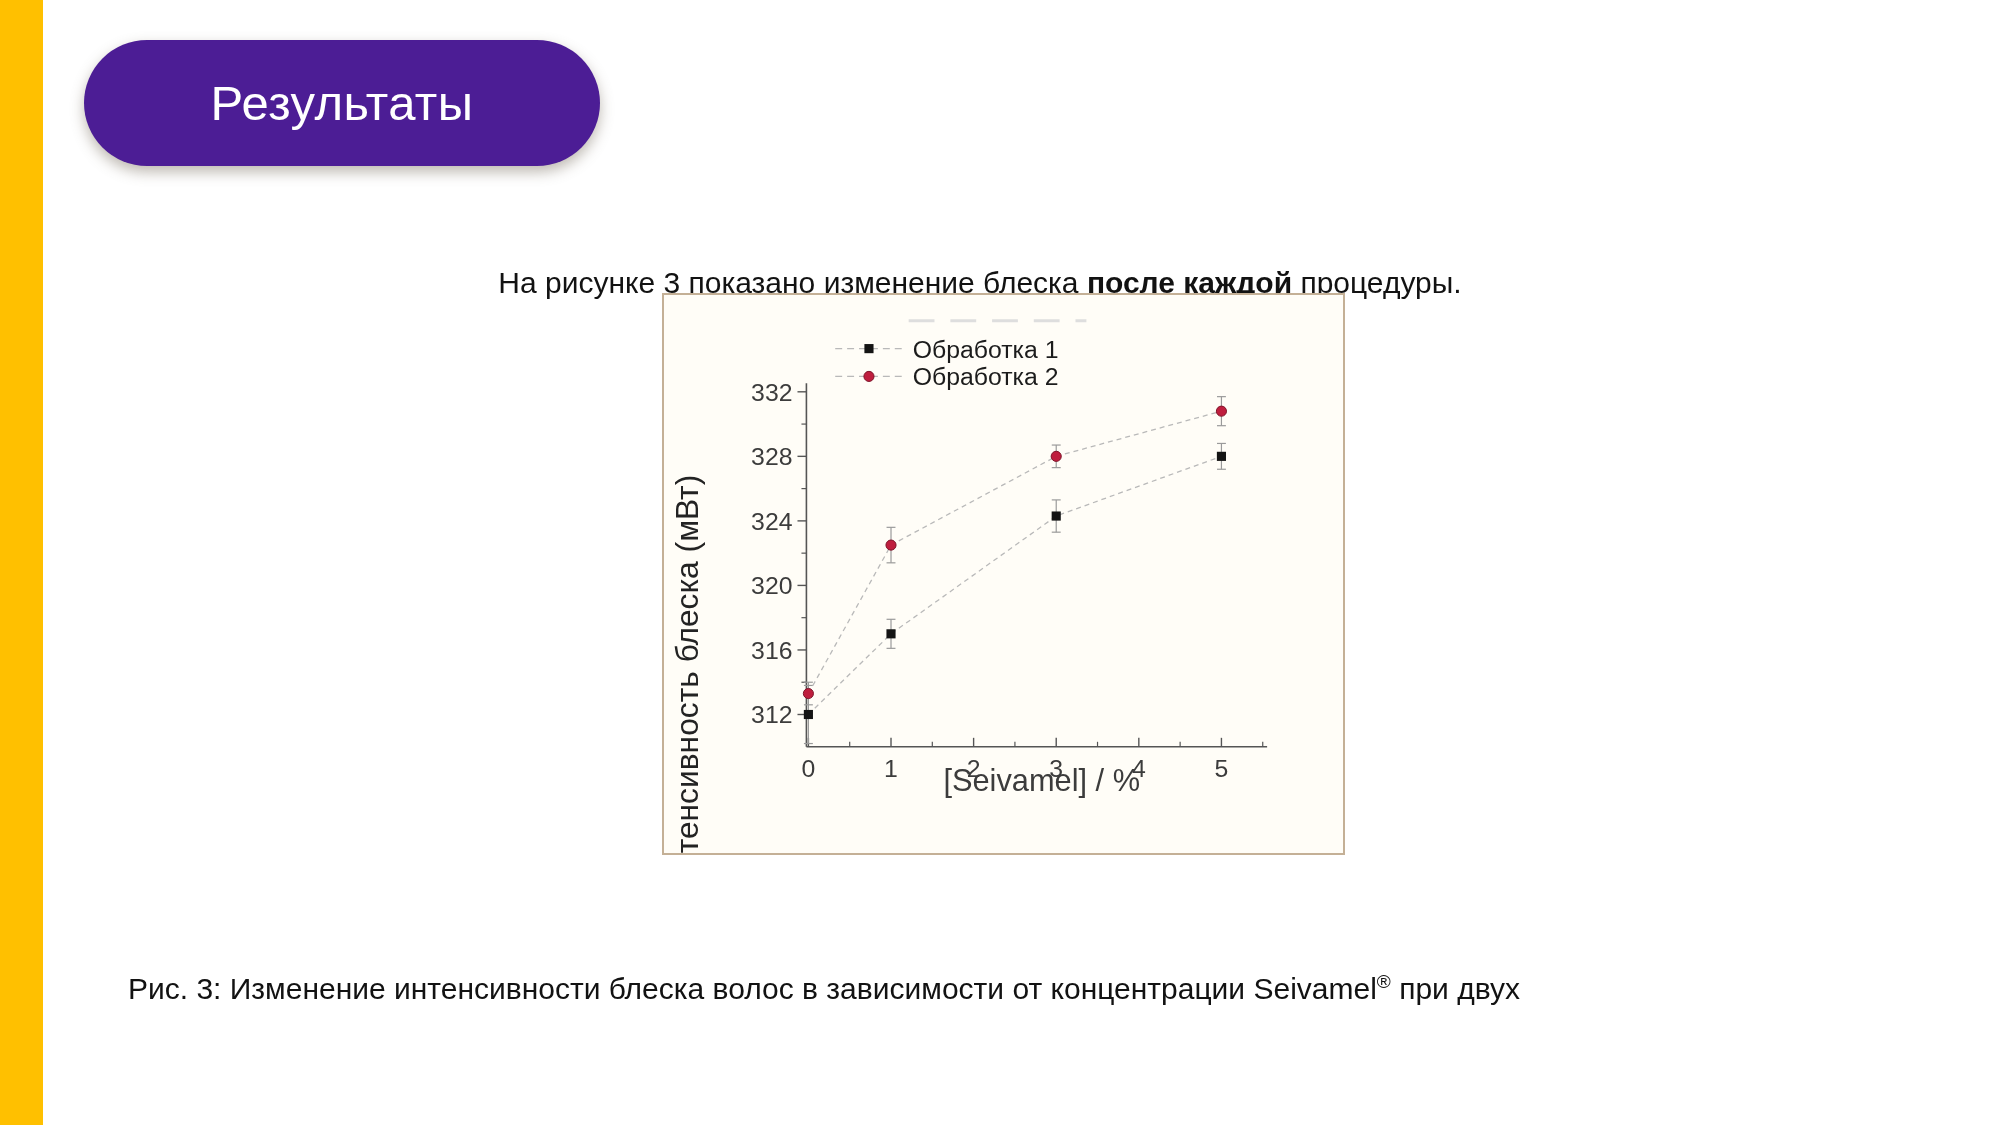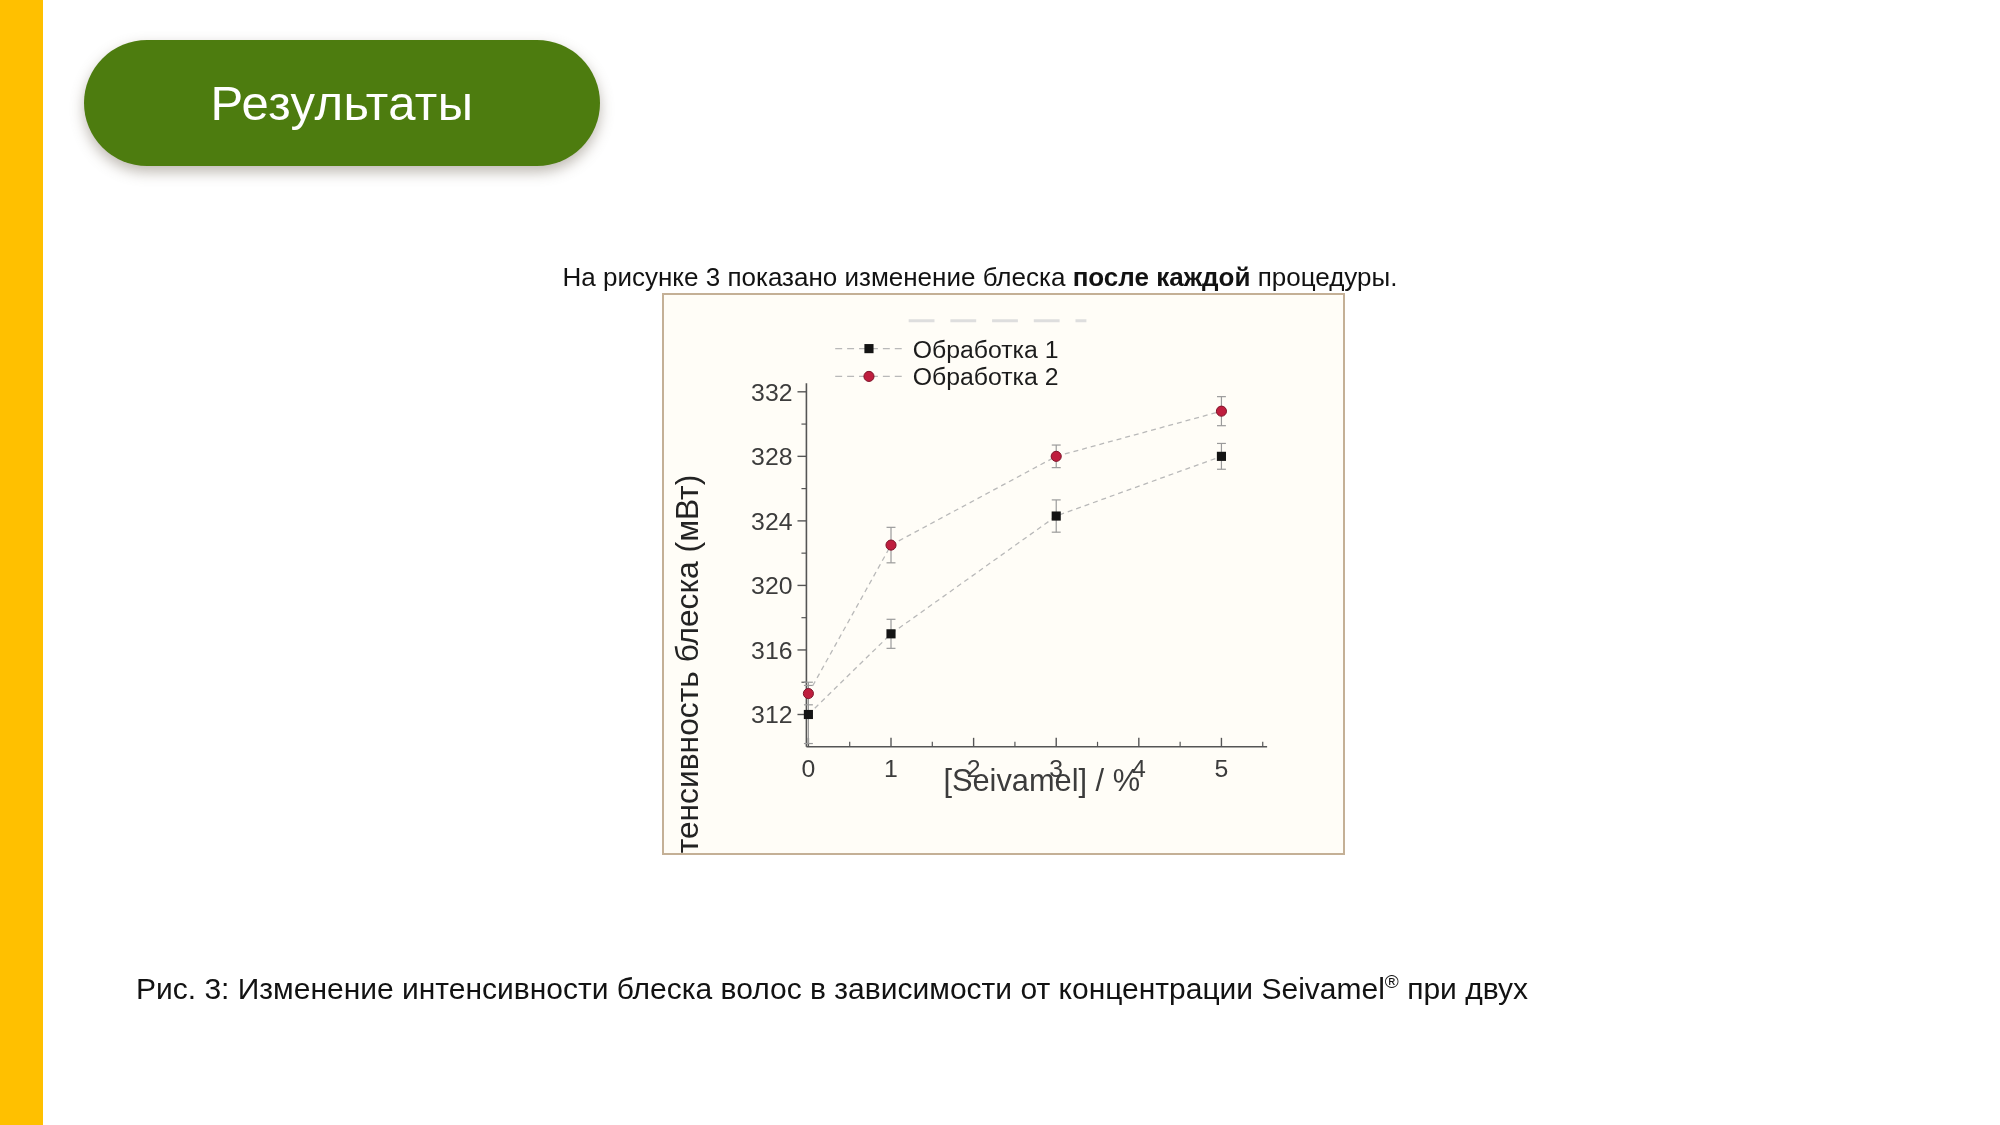--- a/index.html
+++ b/index.html
@@ -17,43 +17,43 @@
     position:absolute;left:84px;top:40px;width:516px;height:126px;
     border-radius:64px;
     display:flex;align-items:center;justify-content:center;
     box-shadow:0 6px 14px rgba(110,100,85,0.45);
   }
   .title-pill span{
     color:#ffffff;font-size:49px;font-weight:400;letter-spacing:0.5px;
   }
   .intro-text{
     position:absolute;left:0;right:40px;top:236px;
-    text-align:center;font-size:26px;color:#121212;
+    text-align:center;font-size:30px;color:#121212;
   }
   .intro-text .b{font-weight:700;}
   .figure-box{
     position:absolute;left:662px;top:293px;width:683px;height:562px;
     background:#fffdf7;border:2px solid #c4b096;box-sizing:border-box;
   }
   .figure-box svg{display:block;width:100%;height:100%;}
   svg text{font-family:"Liberation Sans",sans-serif;}
   .caption{
     position:absolute;left:128px;top:936px;width:1680px;
-    font-size:30px;line-height:1.55;color:#121212;margin-left:8px;
+    font-size:30px;line-height:1.55;color:#121212;
   }
   .caption sup{font-size:19px;vertical-align:super;line-height:0;}
 </style>
 </head>
 <body>
 
 <div class="slide">
 
   <div class="accent-bar" style="background: rgb(255, 192, 0);"></div>
 
-  <div class="title-pill" style="background: #4d7c0f;">
+  <div class="title-pill" style="background: #4c1d95;">
     <span style="color: rgb(255, 255, 255);">Результаты</span>
   </div>
 
   <p class="intro-text"><span>На рисунке 3 показано изменение блеска </span><span class="b">после каждой</span><span> процедуры.</span></p>
 
   <div class="figure-box">
     <svg id="chart" viewBox="0 0 683 562">
         <line x1="246" y1="26" x2="425" y2="26" stroke="#dedede" stroke-width="3" stroke-dasharray="26 16"></line>
         <g>
           <line x1="143" y1="89" x2="143" y2="455" stroke="#555555" stroke-width="1.6"></line>

